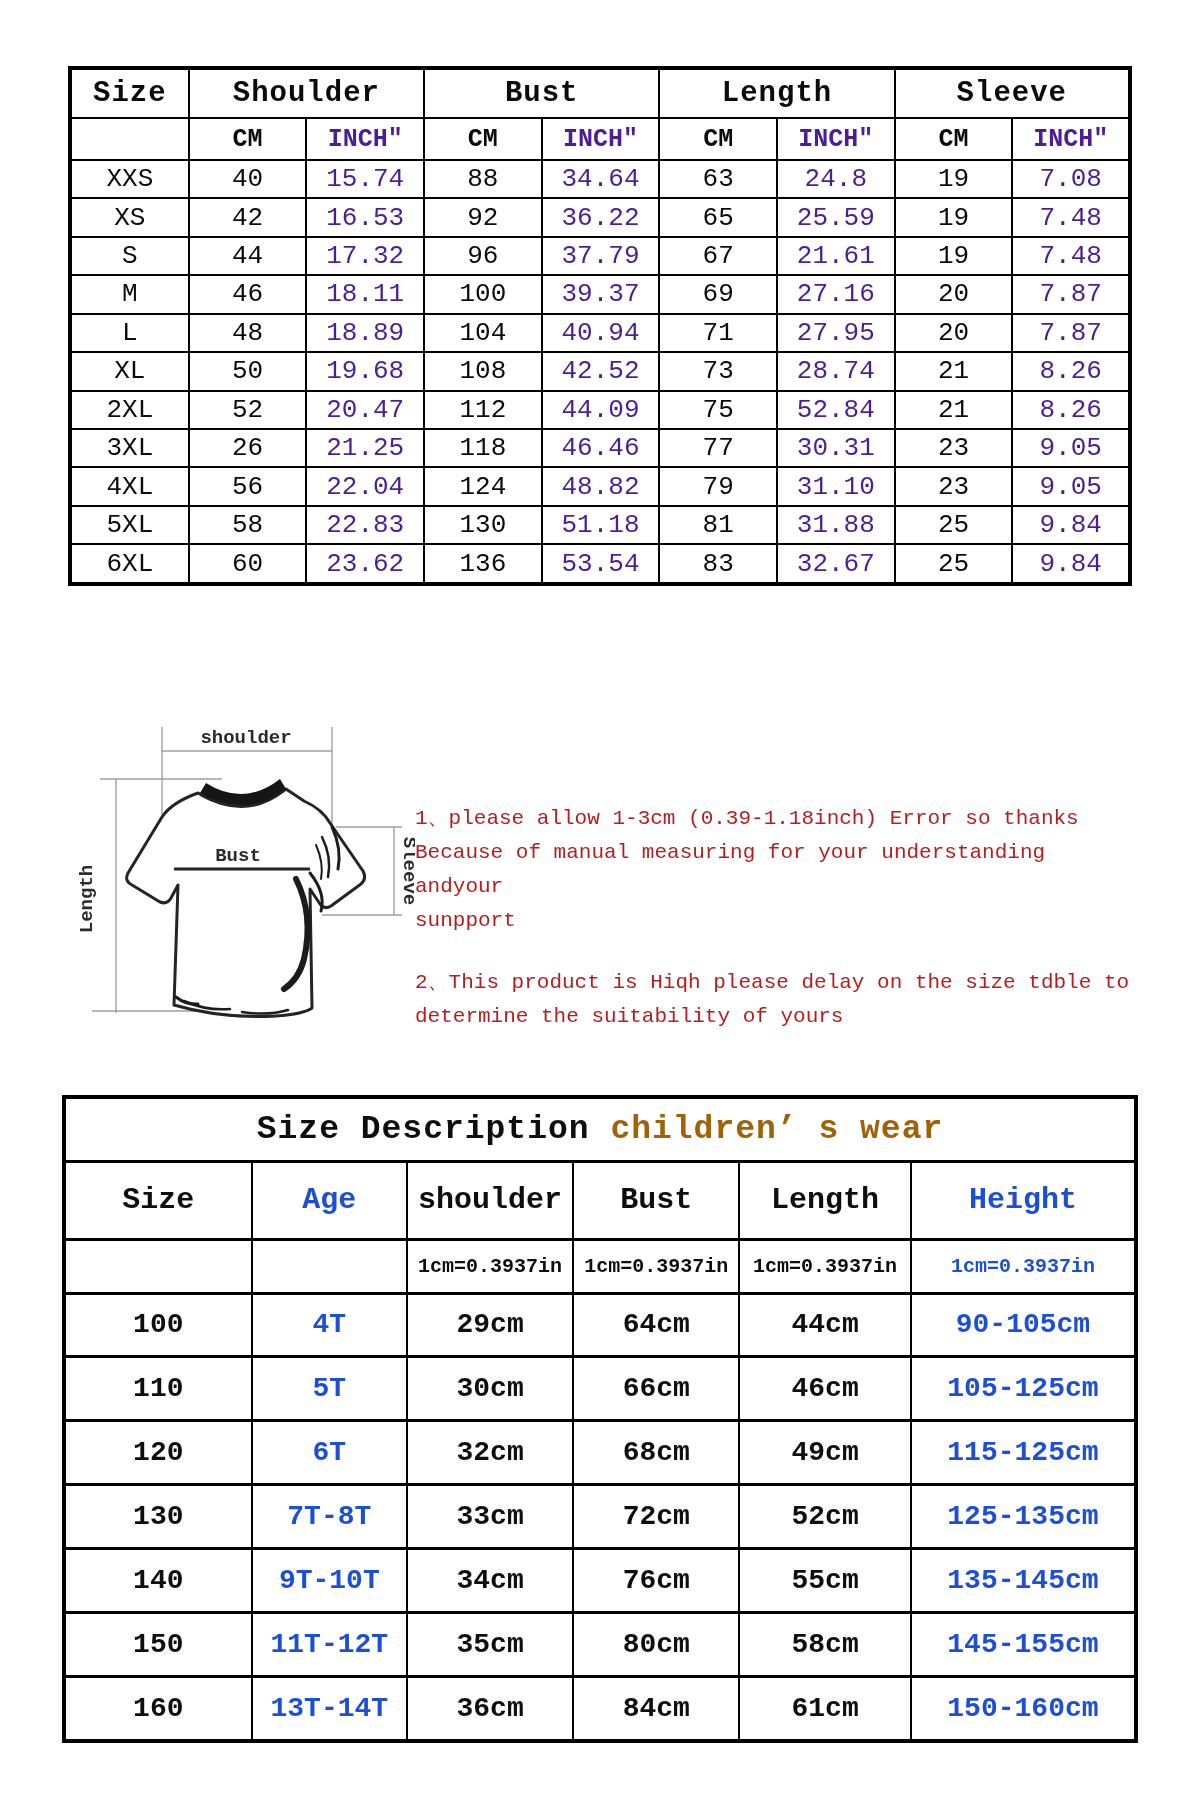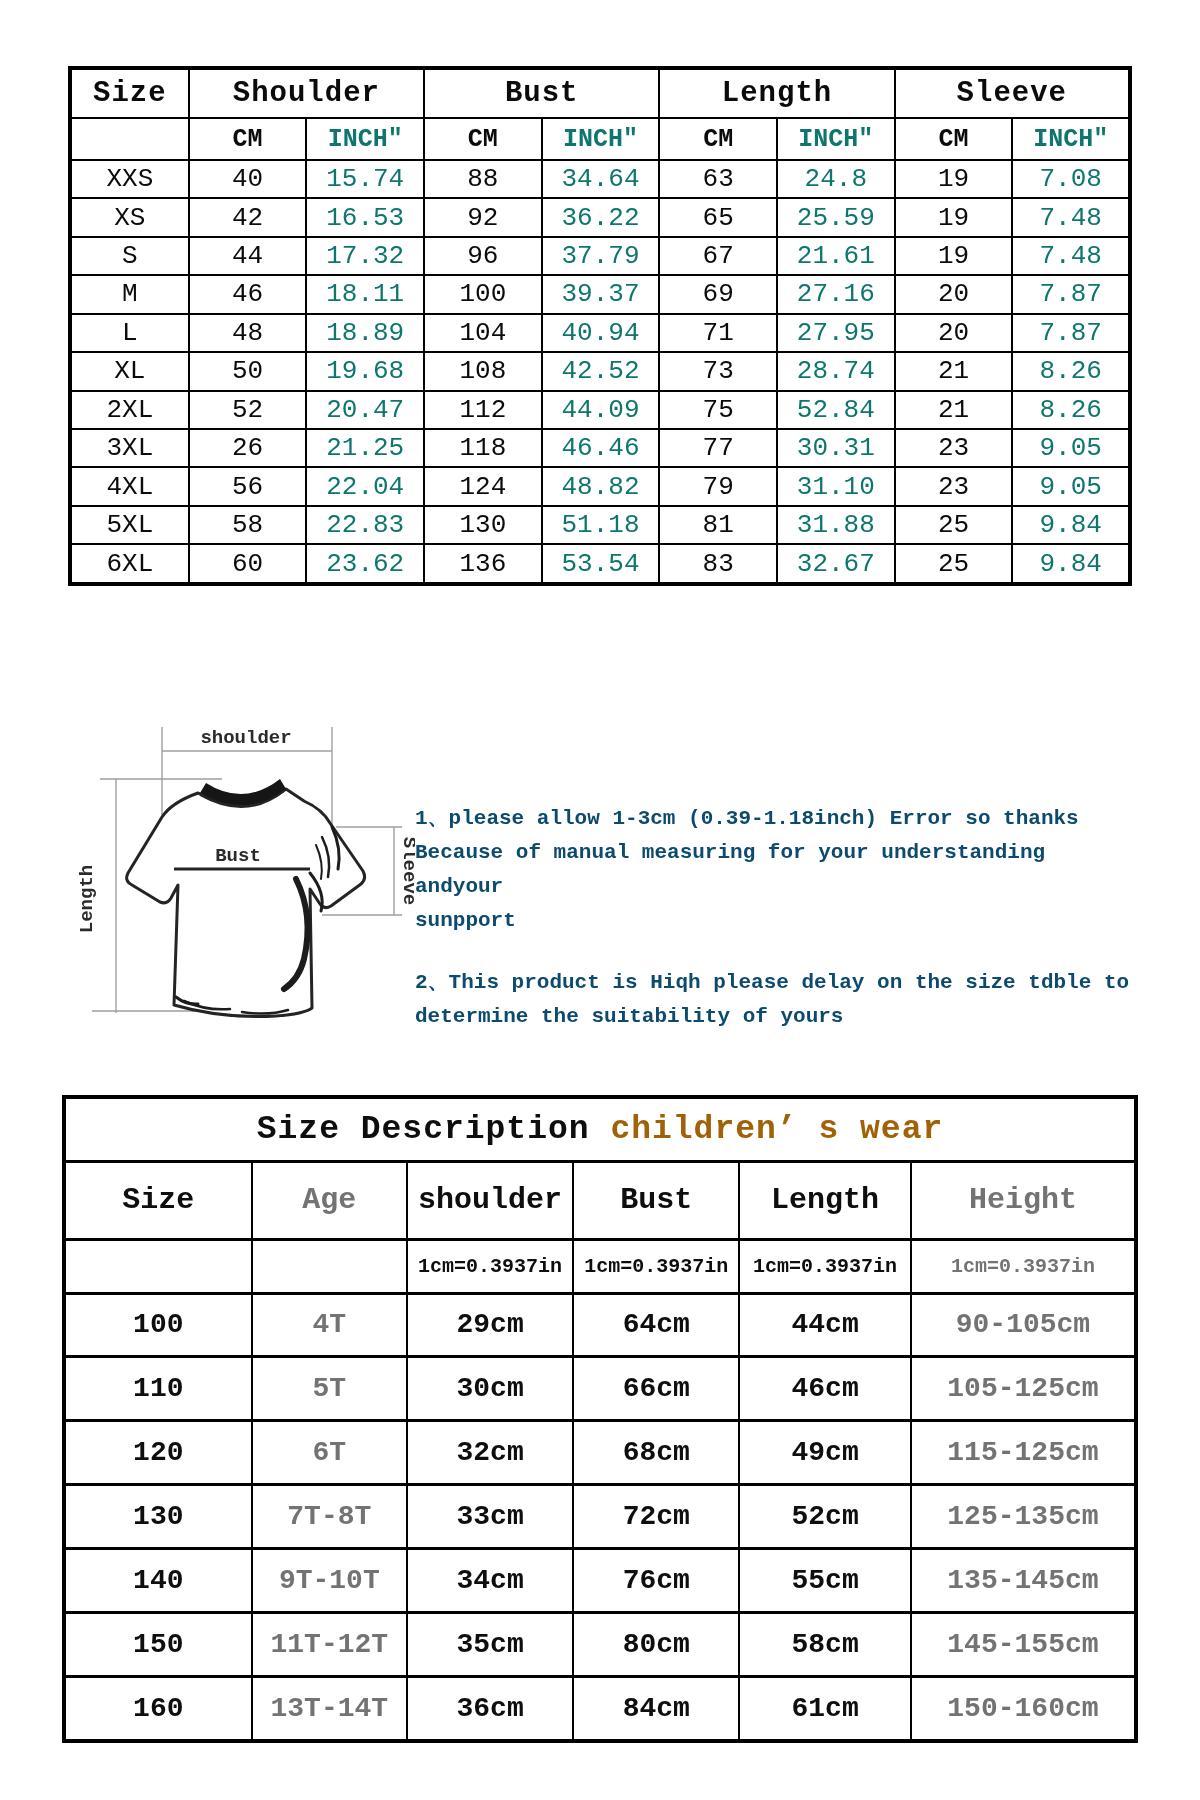--- a/index.html
+++ b/index.html
@@ -9,41 +9,41 @@
   table{border-collapse:collapse;table-layout:fixed;}
   td{padding:0;text-align:center;vertical-align:middle;overflow:hidden;white-space:nowrap;}
 
   
   .adult{position:absolute;left:68px;top:66px;width:1064px;height:520px;border:4px solid #000;}
   .adult td{border:2px solid #000;font-size:26px;}
   .adult tr.grp{height:50px;}
   .adult tr.grp td{font-size:29px;font-weight:bold;letter-spacing:1px;}
   .adult tr.units{height:42px;}
   .adult tr.units td{font-size:25px;font-weight:bold;border-radius:21px;}
-  .adult td.red{color:#0f766e;}
+  .adult td.red{color:#4c1d95;}
 
   
   .diagram{position:absolute;left:70px;top:715px;width:345px;height:315px;}
 
   
-  .note{position:absolute;left:415px;width:720px;font-size:21px;font-weight:bold;line-height:34px;color:#0c4a6e;margin:0;}
+  .note{position:absolute;left:415px;width:720px;font-size:21px;font-weight:normal;line-height:34px;color:#b91c1c;margin:0;}
   .note1{top:802px;}
   .note2{top:966px;}
 
   
   .kids{position:absolute;left:62px;top:1095px;width:1076px;height:648px;border:4px solid #000;}
   .kids td{border:2px solid #000;border-top-width:3px;border-bottom-width:3px;font-weight:bold;color:#0e0e0e;}
   .kids tr.title{height:64px;}
   .kids tr.title td{font-size:33px;letter-spacing:1px;}
   .kids tr.head{height:78px;}
   .kids tr.head td{font-size:30px;}
   .kids tr.conv{height:54px;}
   .kids tr.conv td{font-size:20px;}
   .kids tbody td{font-size:28px;}
-  .kids .red{color:#737373;}
+  .kids .red{color:#1d4ed8;}
   .title-red{color:#a16207;}
 </style>
 </head>
 <body>
 
 <div class="page">
 
   <table class="adult">
     <colgroup>
       <col style="width:11.2%">

